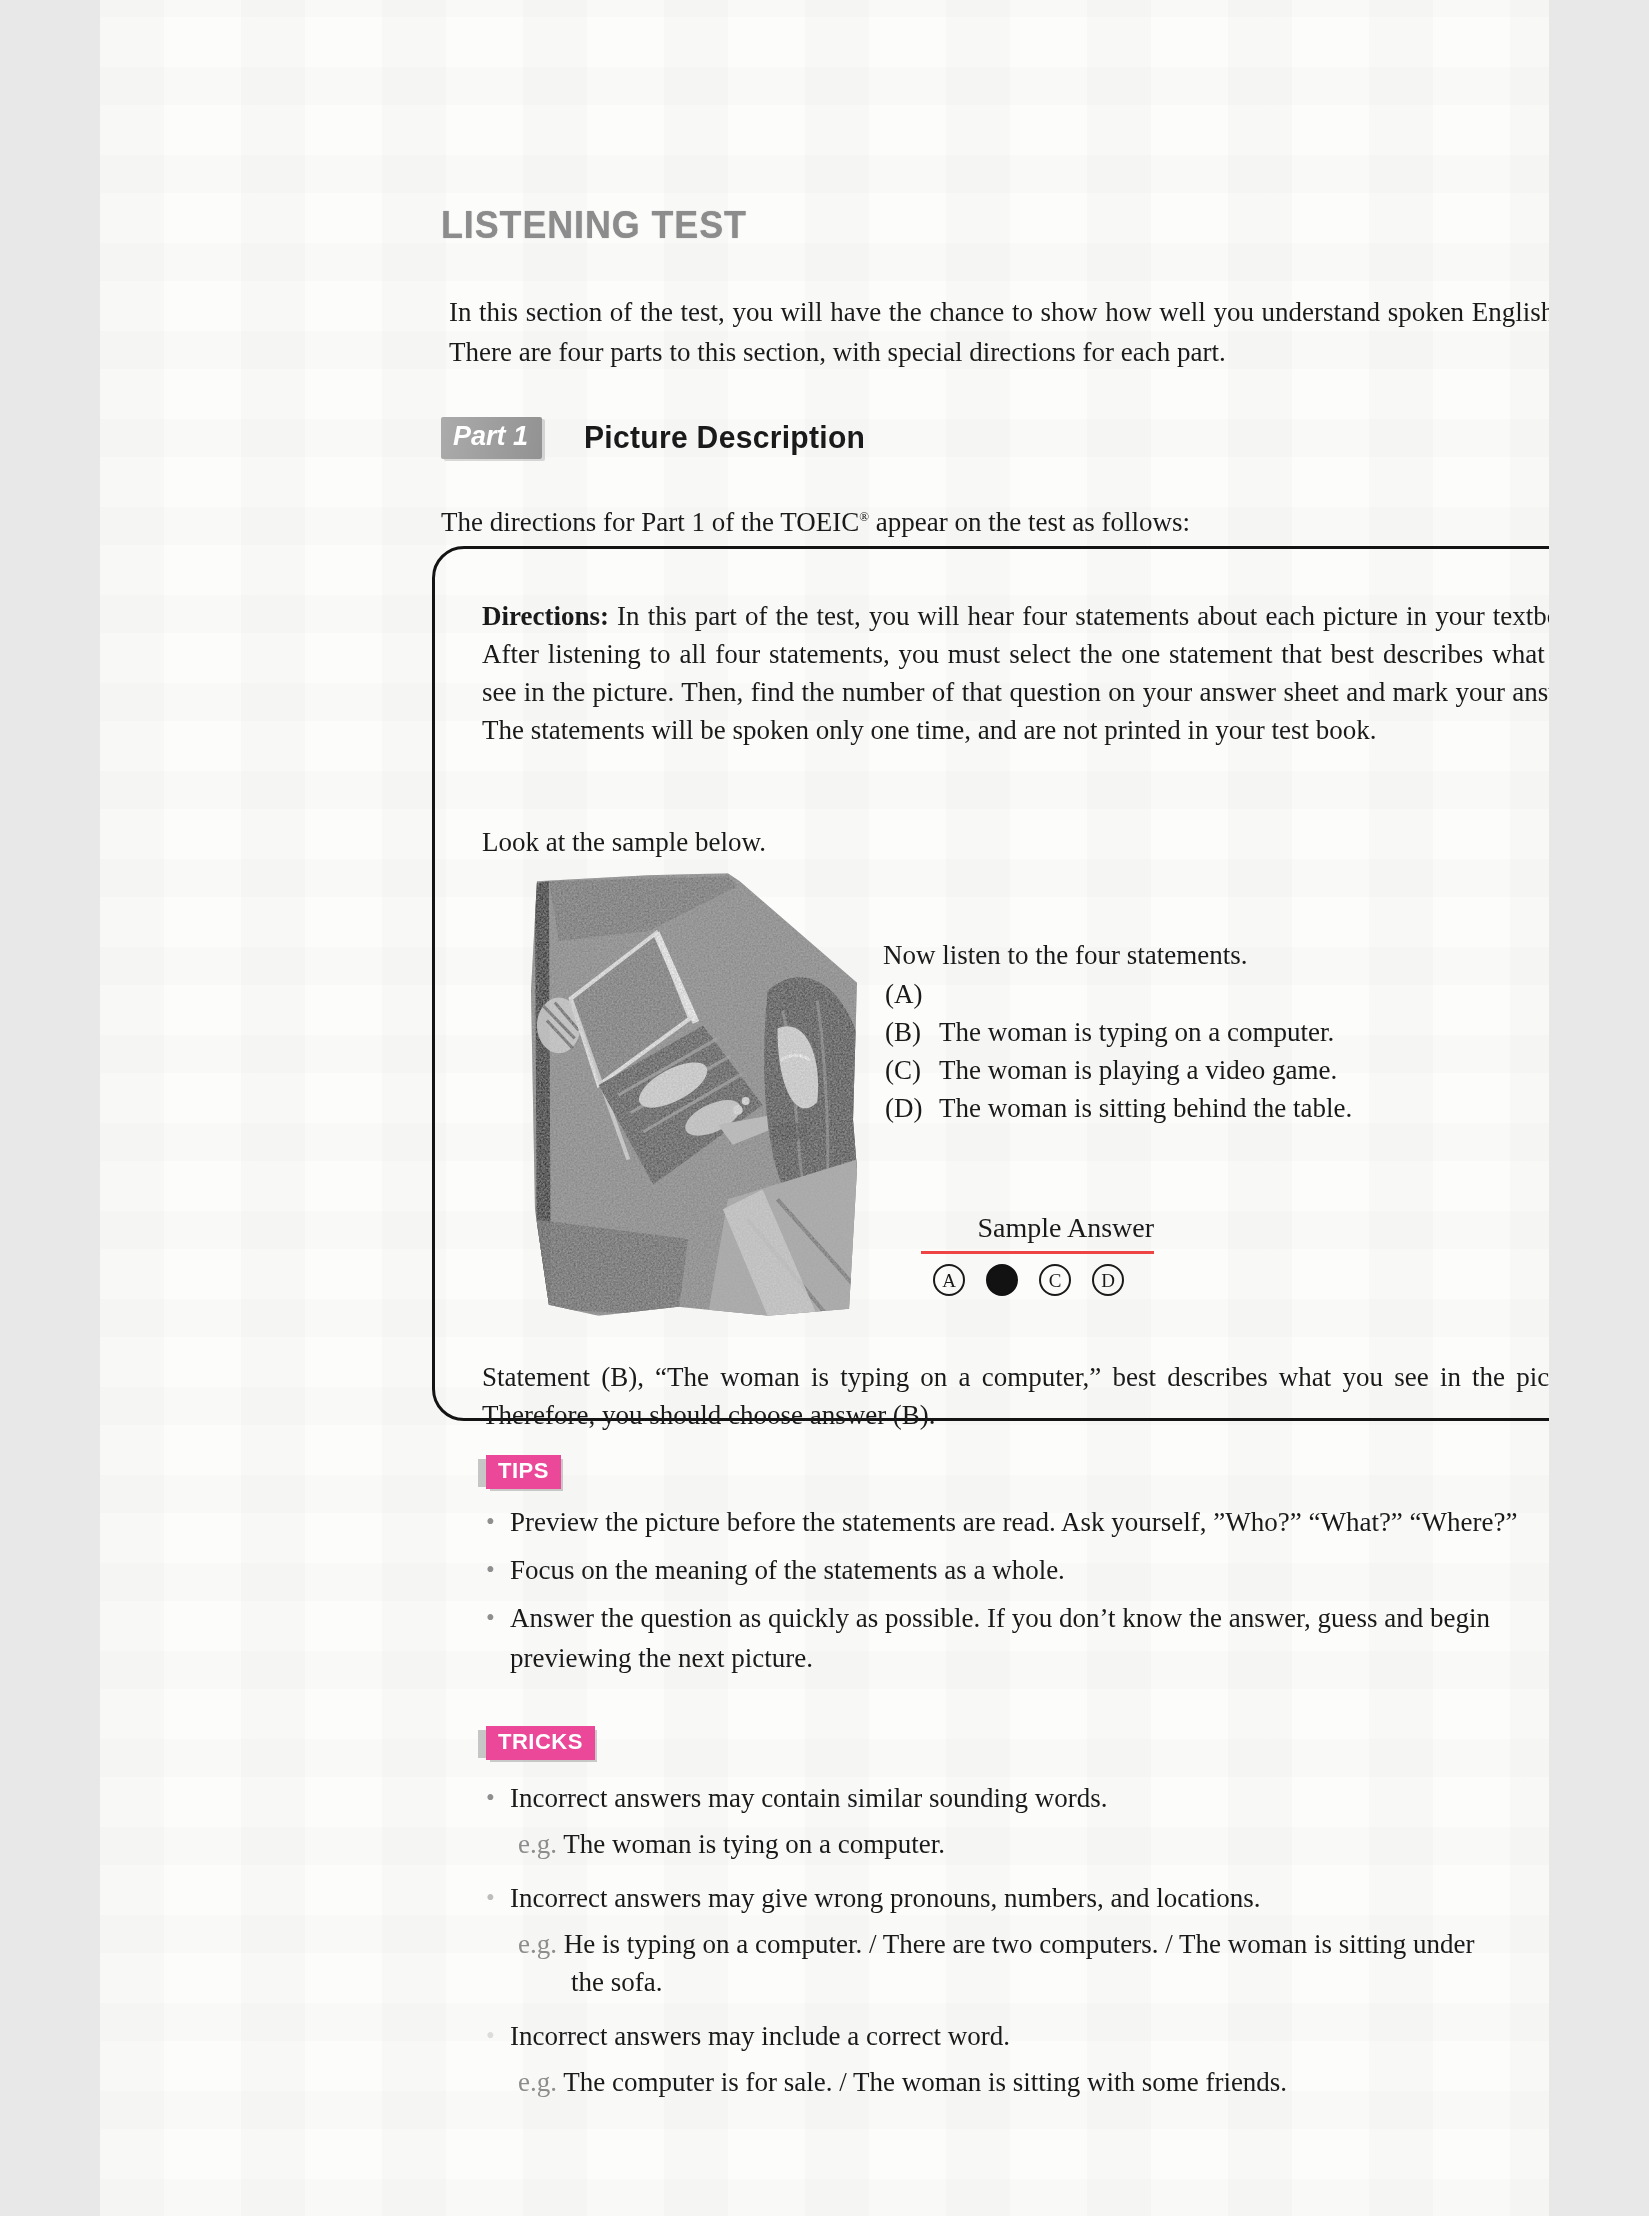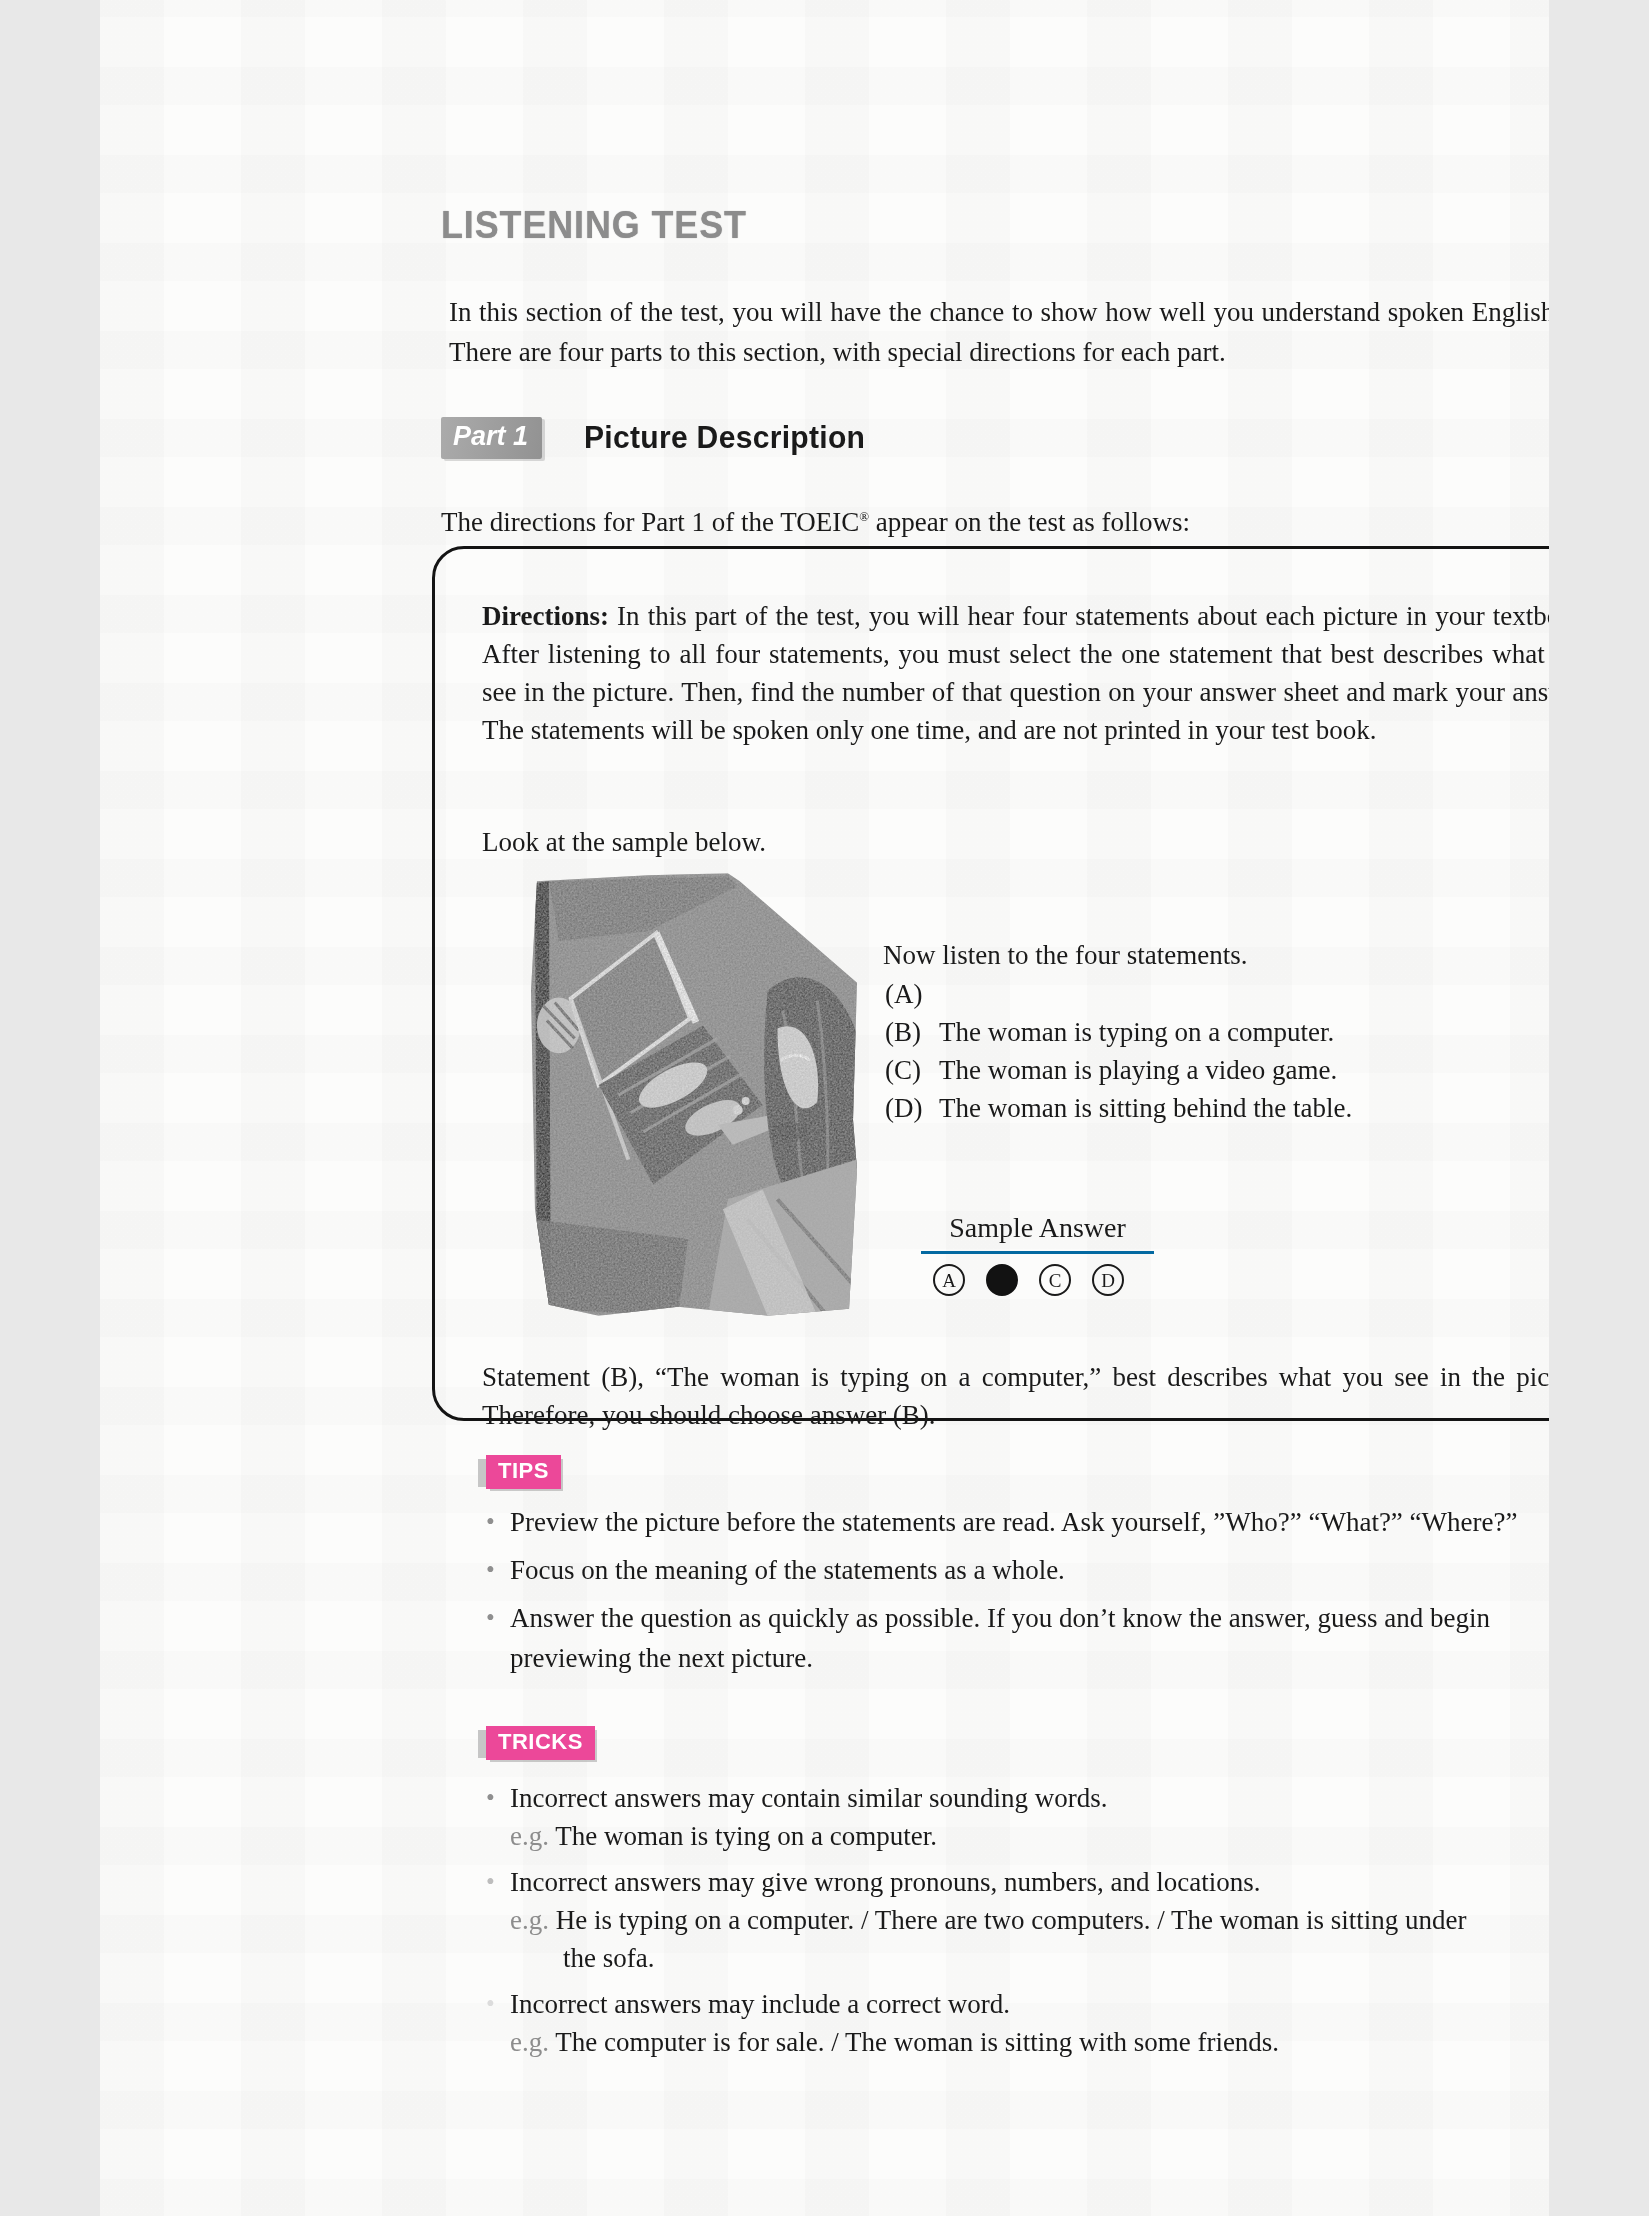--- a/index.html
+++ b/index.html
@@ -49,21 +49,21 @@
   }
   .dlabel{font-weight:700;}
   .look{position:absolute;left:47px;top:251px;font-size:27px;}
   .photo{position:absolute;left:94px;top:322px;width:328px;height:448px;}
   .photo svg{display:block;}
   .listen{position:absolute;left:448px;top:364px;font-size:27px;}
   .options{position:absolute;left:450px;top:426px;font-size:27px;line-height:38px;}
   .opt{display:flex;}
   .opt-label{flex:none;width:54px;}
   .sa{position:absolute;left:486px;top:663px;width:233px;text-align:center;}
-  .sa-title{font-size:28px;padding-bottom:7px;border-bottom:3px solid #0369a1;}
+  .sa-title{font-size:28px;padding-bottom:7px;border-bottom:3px solid #ef4444;text-align:right;}
   .sa-bubbles{margin-top:10px;display:flex;gap:21px;padding-left:12px;}
   .bubble{
     width:28px;height:28px;border:2.5px solid #1a1a1a;border-radius:50%;
     display:flex;align-items:center;justify-content:center;
     font-size:19px;line-height:1;box-sizing:content-box;
   }
   .bubble.filled{background:#121212;border-color:#121212;}
   .explan{
     position:absolute;left:47px;top:782px;width:1116px;
     font-size:27px;line-height:38px;text-align:justify;
@@ -77,21 +77,21 @@
   #tips-badge{top:1455px;}
   #tricks-badge{top:1726px;}
   .blist{position:absolute;left:386px;list-style:none;margin:0;padding:0;}
   #tips-list{top:1502px;width:1051px;font-size:27px;line-height:40px;}
   #tricks-list{top:1779px;width:1019px;font-size:27px;line-height:38px;}
   .blist li{display:flex;gap:9px;margin-bottom:8px;}
   .bullet{flex:none;width:15px;font-size:25px;color:#8f8f8f;}
   .bullet.faint{color:#bdbdbd;}
   .bullet.ghost{color:#dcdcdc;}
   .li-body{flex:1;}
-  .eg{margin:0;padding-left:53px;text-indent:-53px;}
+  .eg{margin:8px;padding-left:53px;text-indent:-53px;}
   .eg-label{color:#8d8d8d;}
   .pagenum{
     position:absolute;left:1604px;top:2080px;
     font-family:"Liberation Sans",sans-serif;font-weight:700;font-size:25px;color:#111;
   }
 </style>
 </head>
 <body>
 
 <div class="page">

